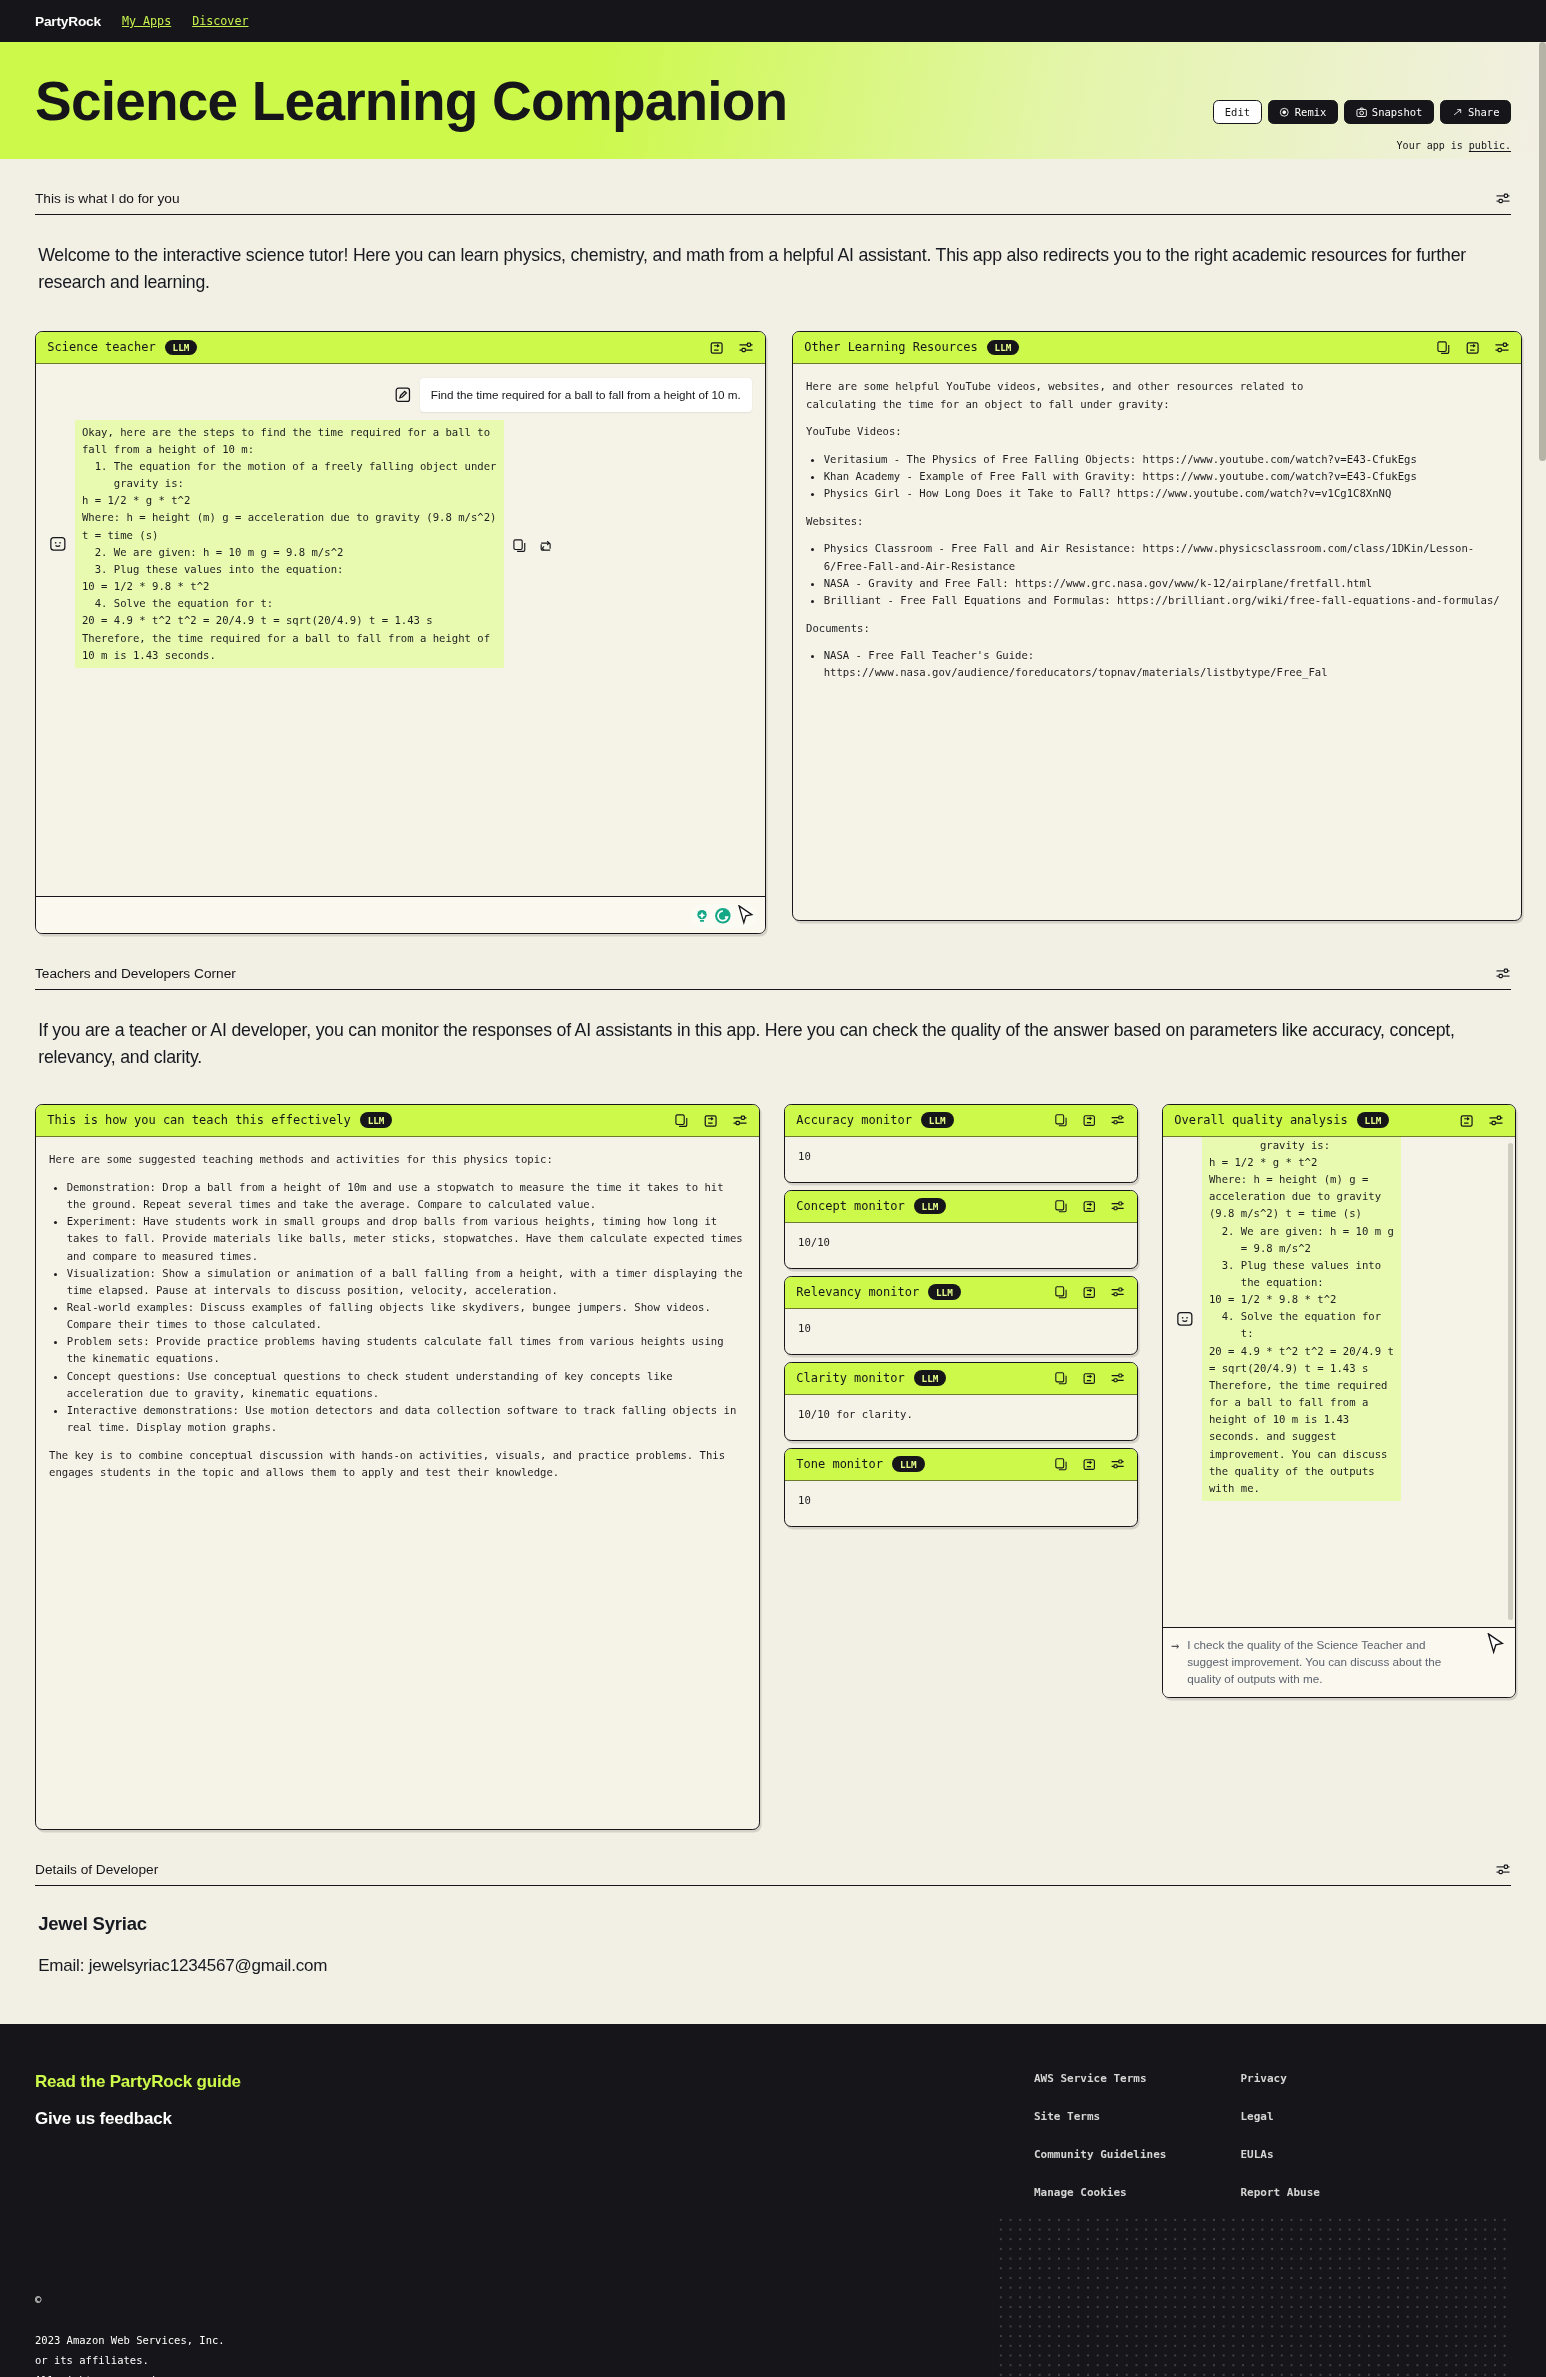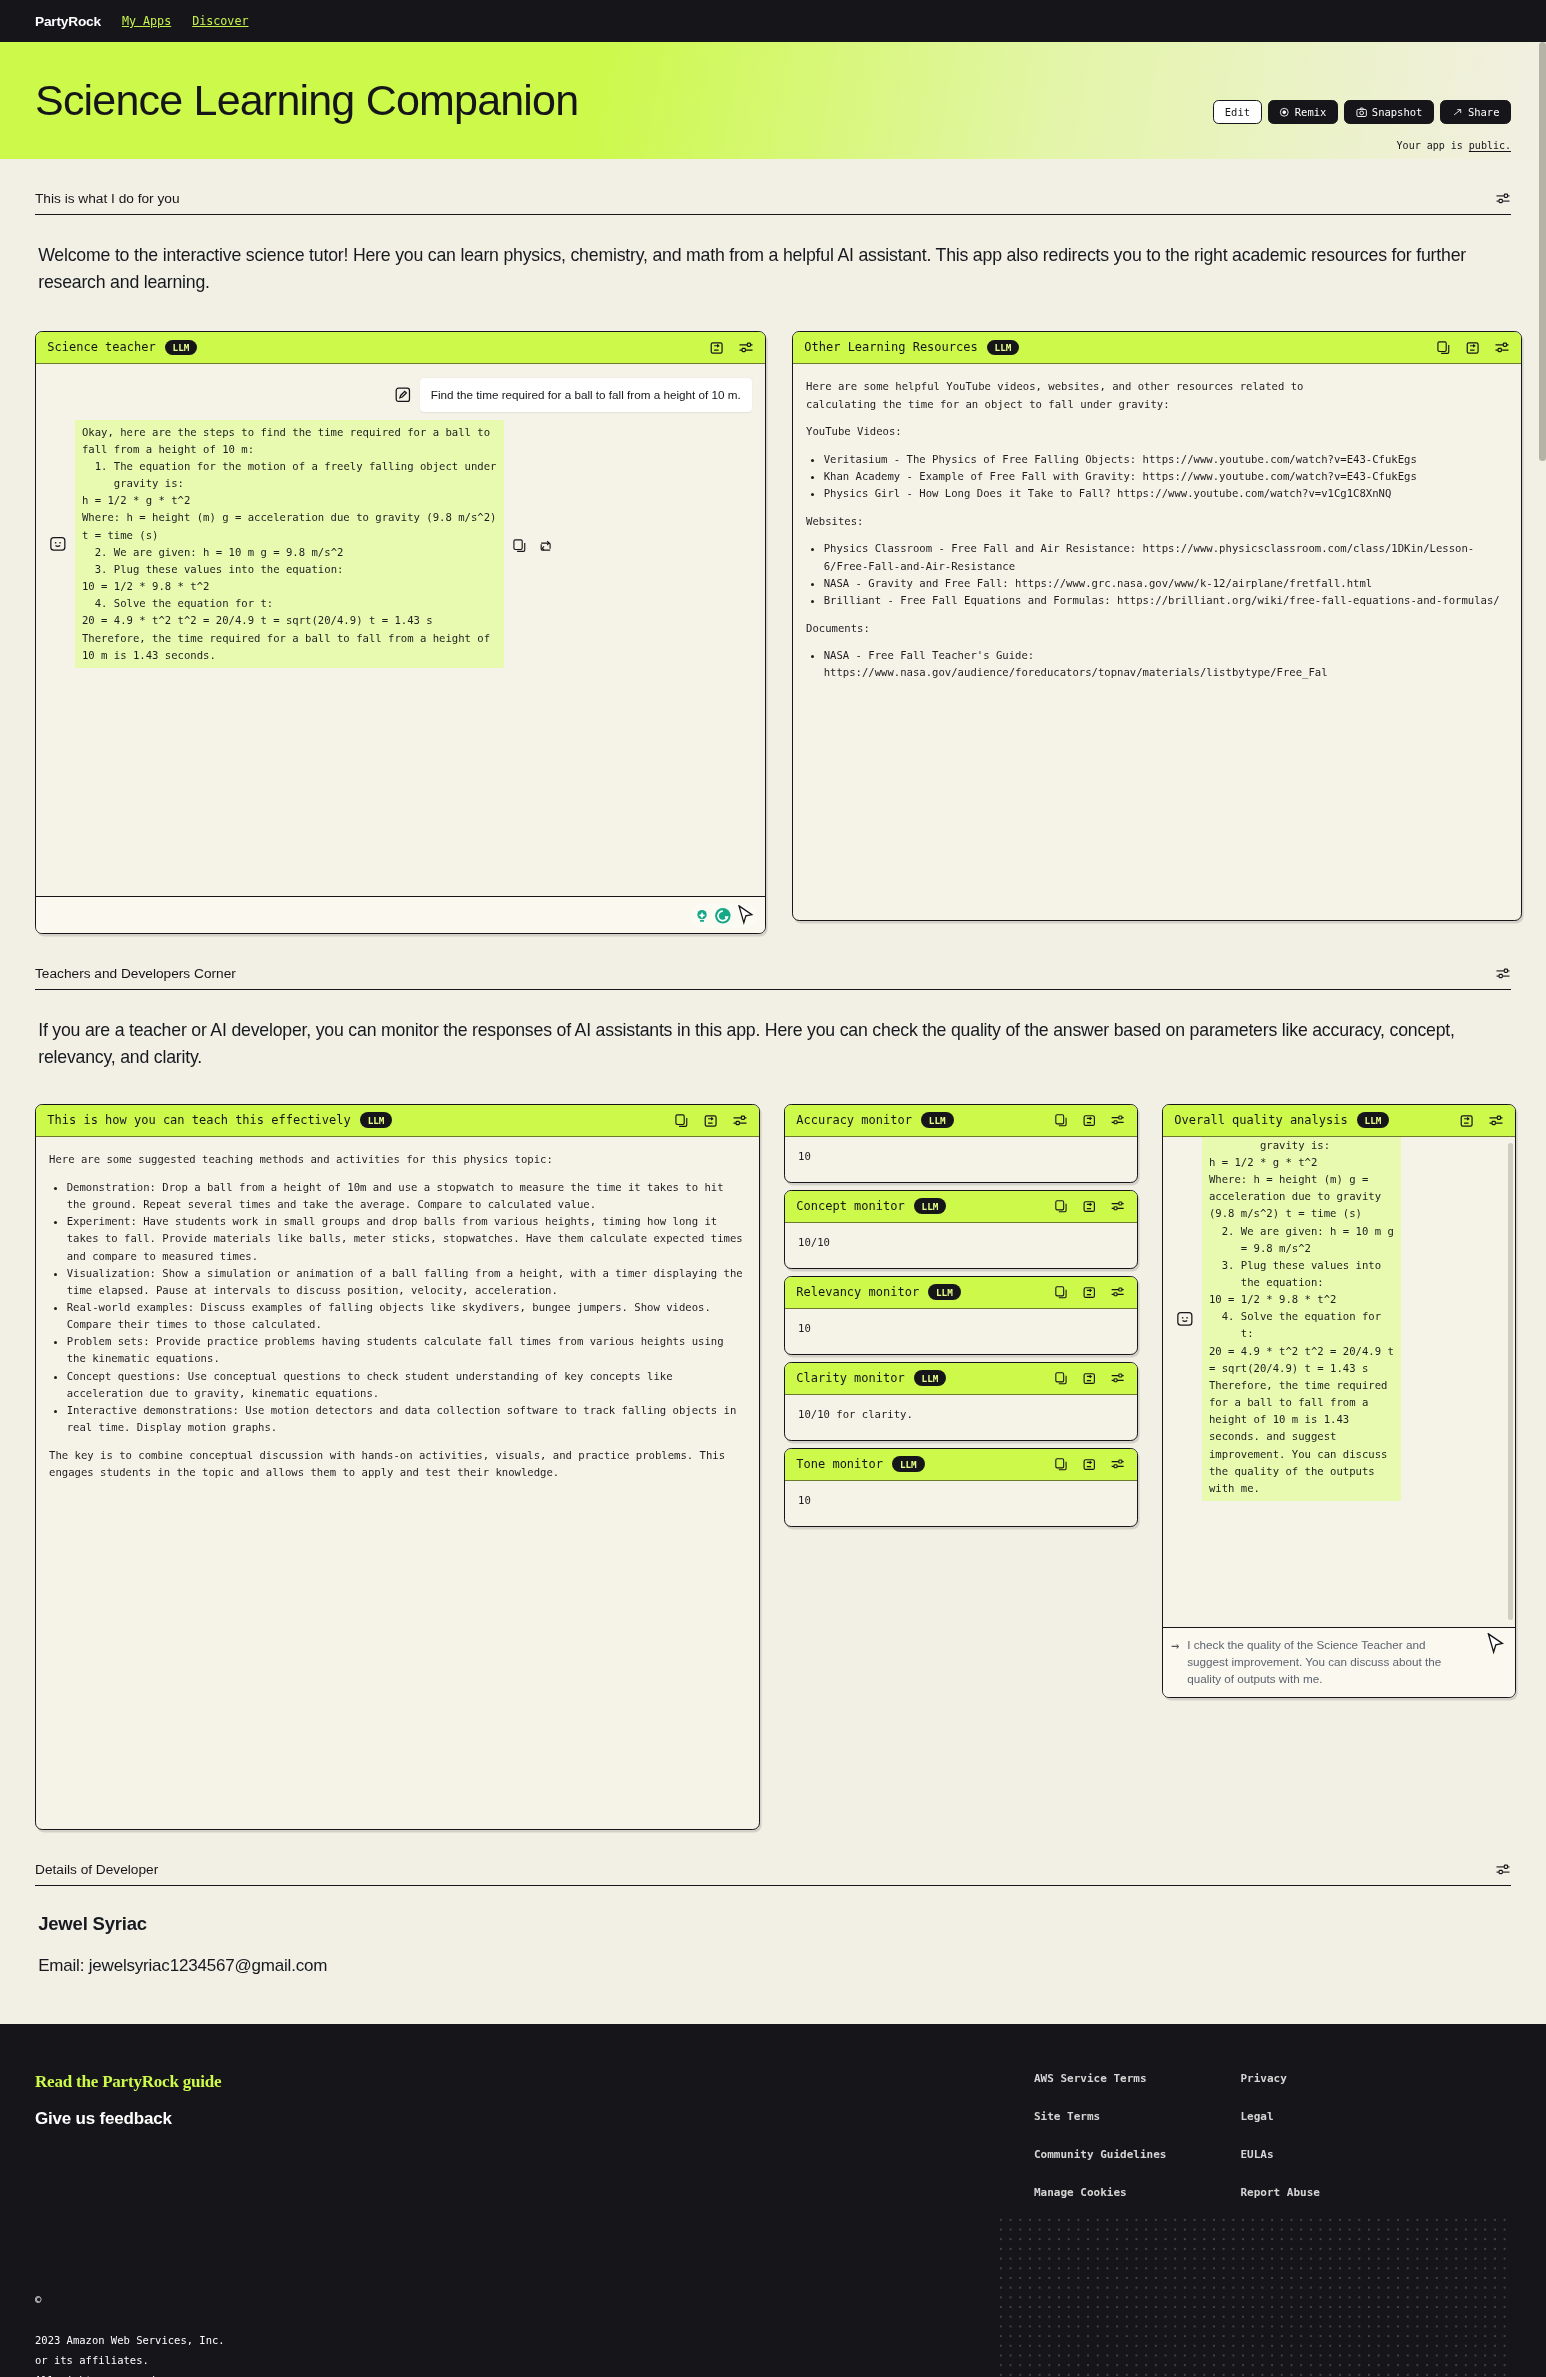--- a/index.html
+++ b/index.html
@@ -35,22 +35,22 @@
   
   .hero {
     height: 117px;
     background: linear-gradient(100deg, #ccf94a 0%, #ccf94a 38%, #e3f5a8 68%, #f2efe4 100%);
     position: relative;
     display: flex;
     align-items: center;
     padding: 0 35px;
   }
   .hero h1 {
-    font-size: 43px;
-    font-weight: 400;
+    font-size: 55px;
+    font-weight: 700;
     letter-spacing: -0.8px;
     color: #16161a;
     text-align: center;
   }
   .hero-actions {
     position: absolute;
     right: 35px;
     top: 58px;
     display: flex;
     gap: 6.4px;
@@ -836,21 +836,21 @@
           <rect x="6" y="11.3" width="5" height="5" rx="1.2" fill="#f2efe4"></rect>
       </svg>
     </span>
   </div>
   <div class="dev-name">Jewel Syriac</div>
   <div class="dev-email">Email: jewelsyriac1234567@gmail.com</div>
 </div>
 
 <div class="footer">
   <div class="footer-left">
-    <a href="#" class="footer-cta" style="text-decoration:none;font-family:Liberation Serif, serif;">Read the PartyRock guide</a>
+    <a href="#" class="footer-cta" style="text-decoration:none;">Read the PartyRock guide</a>
     <div class="footer-cta2">Give us feedback</div>
     <div class="copyright">
       <div>©</div>
       <div style="height:21px;"></div>
       <div>2023 Amazon Web Services, Inc.</div>
       <div>or its affiliates.</div>
       <div>All rights reserved.</div>
     </div>
   </div>
   <div class="footer-links">

